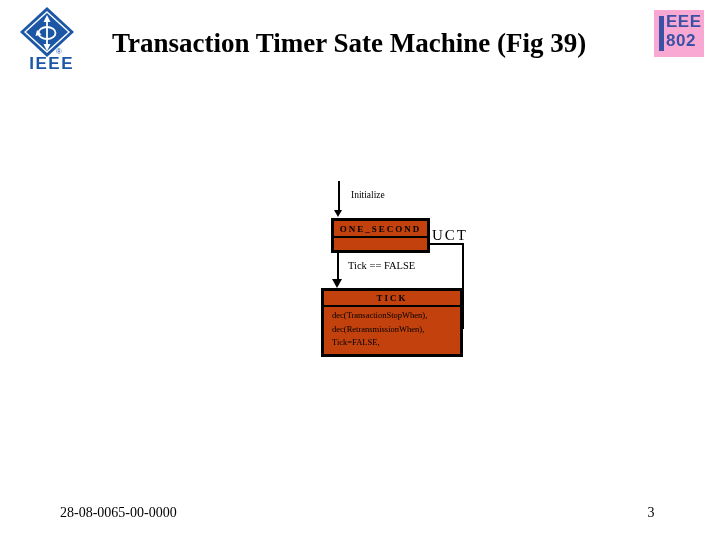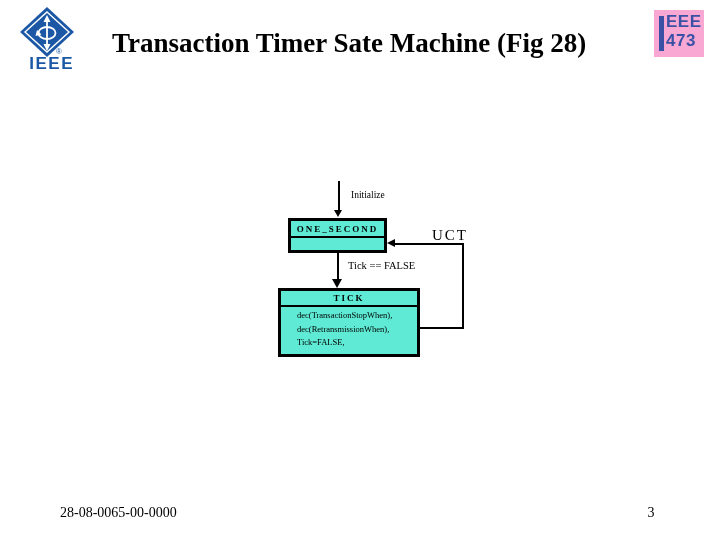--- a/index.html
+++ b/index.html
@@ -73,36 +73,37 @@
     position: absolute; width: 0; height: 0;
     border-top: 4.5px solid transparent;
     border-bottom: 4.5px solid transparent;
     border-right: 8px solid #000000;
   }
 
   .state-box {
     position: absolute;
     box-sizing: border-box;
     border: 3px solid #000000;
-    background: #5eead4;
+    background: #c2410c;
+    margin-left: 43px;
   }
   .state-header {
     box-sizing: border-box;
     border-bottom: 2px solid #000000;
     display: flex; align-items: center; justify-content: center;
     font-family: "Liberation Serif", serif;
     font-weight: bold;
     color: #000000;
   }
   .box-one-second { left: 288px; top: 218px; width: 99px; height: 35px; }
   .box-one-second .state-header { height: 17px; font-size: 9px; letter-spacing: 2px; }
   .box-tick { left: 278px; top: 288px; width: 142px; height: 69px; }
   .box-tick .state-header { height: 16px; font-size: 9px; letter-spacing: 2px; }
   .tick-body {
-    padding: 2px 0 0 16px;
+    padding: 2px 0 0 8px;
     font-family: "Liberation Serif", serif;
     font-size: 8.5px; color: #000000; line-height: 13.5px;
     white-space: nowrap;
   }
 
   .lbl {
     position: absolute;
     font-family: "Liberation Serif", serif;
     color: #000000;
     white-space: nowrap;
@@ -134,27 +135,27 @@
     <polygon points="29,6 51,26 29,46 7,26" fill="none" stroke="#ffffff" stroke-width="1.4"></polygon>
     <line x1="29" y1="13" x2="29" y2="41" stroke="#ffffff" stroke-width="1.8"></line>
     <polygon points="29,9 25.5,16 32.5,16" fill="#ffffff"></polygon>
     <polygon points="29,45 25.5,38 32.5,38" fill="#ffffff"></polygon>
     <ellipse cx="29" cy="27" rx="8.5" ry="6" fill="none" stroke="#ffffff" stroke-width="1.8"></ellipse>
     <polygon points="19,24 17.5,30 23.5,28.5" fill="#ffffff"></polygon>
   </svg>
   <div class="ieee-reg">®</div>
   <div class="ieee-wordmark">IEEE</div>
 
-  <div class="title">Transaction Timer Sate Machine (Fig 28)</div>
+  <div class="title">Transaction Timer Sate Machine (Fig 39)</div>
 
   <div class="badge">
     <div class="badge-bar"></div>
     <div class="badge-text">
       <div>EEE</div>
-      <div>473</div>
+      <div>802</div>
     </div>
   </div>
 
   <div class="vline" style="left:338px; top:181px; width:1.5px; height:29px;"></div>
   <div class="arrow-down-sm" style="left:334px; top:210px;"></div>
 
   <div class="vline" style="left:336.5px; top:253px; width:2.5px; height:27px;"></div>
   <div class="arrow-down-lg" style="left:332px; top:279px;"></div>
 
   <div class="hline" style="left:420px; top:327px; width:44px; height:2px;"></div>

